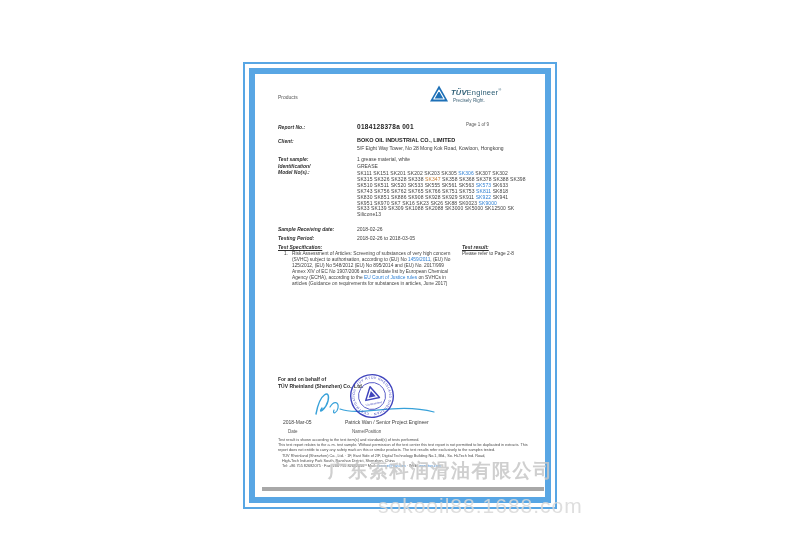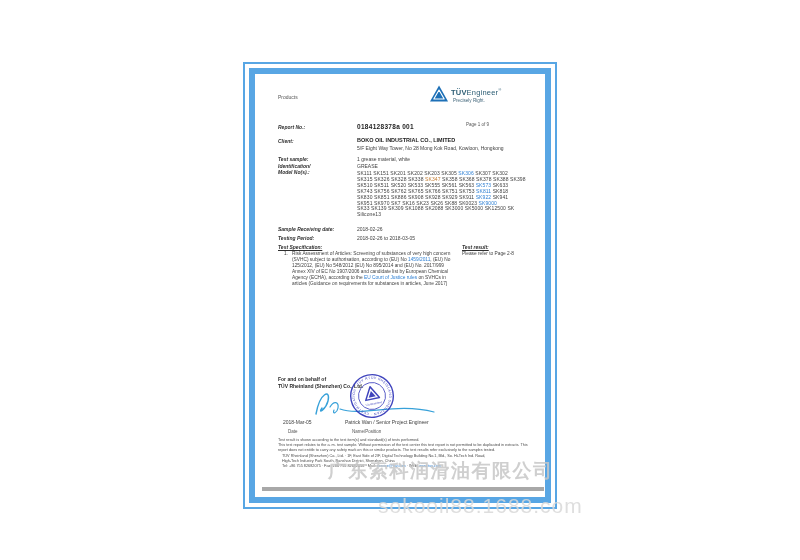--- a/index.html
+++ b/index.html
@@ -29,21 +29,21 @@
   .small{font-size:4.5px;color:#555;}
   .model-line{font-size:5px;color:#3f3f3f;letter-spacing:.1px;}
   .spec-line{font-size:4.8px;color:#3f3f3f;}
   .seg-link{color:#2d7fd3;}
   .seg-warn{color:#c07a30;}
   .fine{font-size:3.8px;color:#4a4a4a;}
   .fine-addr{font-size:3.8px;color:#4a4a4a;}
   .products{font-size:5px;color:#555;}
   
   .logo-text{font-size:7.5px;color:#2d5e75;letter-spacing:.2px;}
-  .logo-text b{font-weight:bold;}
+  .logo-text b{font-weight:bold;font-style:italic;}
   .logo-reg{font-size:4px;vertical-align:super;}
   .tagline{font-size:4.6px;color:#44687c;}
   
   .signoff-b{font-size:5px;font-weight:bold;color:#2a2a2a;}
   .sig-svg{position:absolute;left:50px;top:310px;}
   .stamp-svg{position:absolute;left:93px;top:299px;transform:rotate(-12deg);opacity:.92;}
   .shadow-band{position:absolute;left:6px;top:413px;width:282px;height:4px;background:#a8a8a8;}
   
   .wm-cn{
     position:absolute;left:328px;top:458px;z-index:6;

